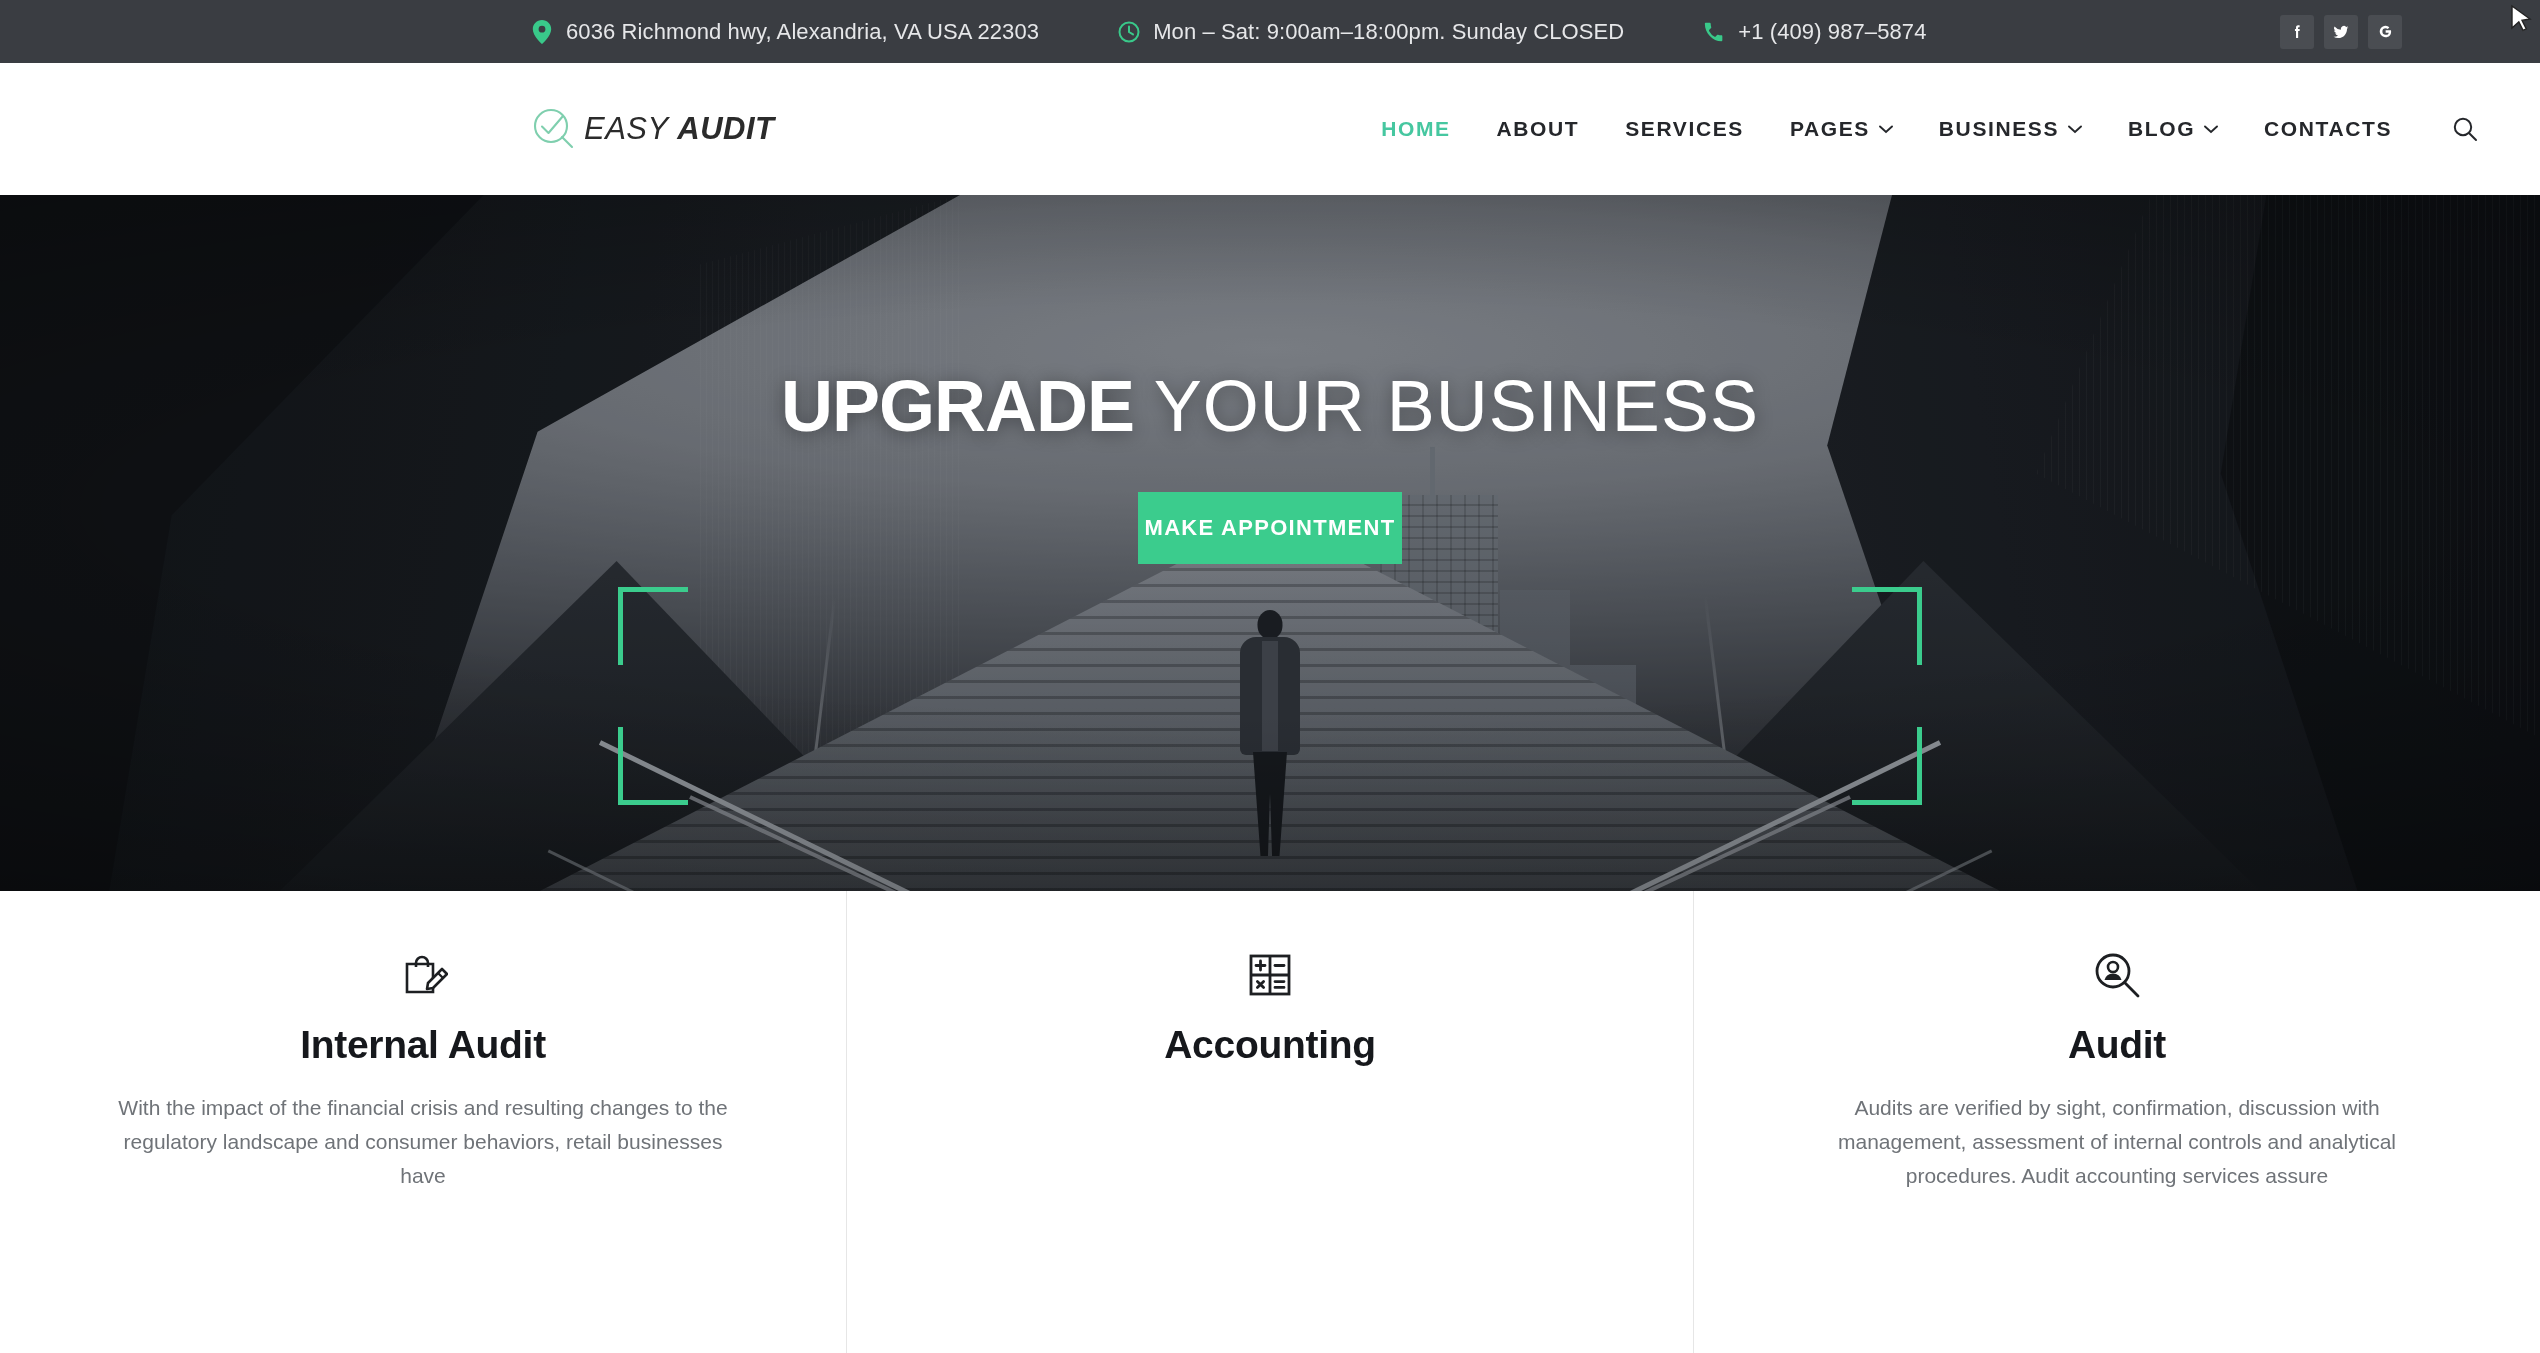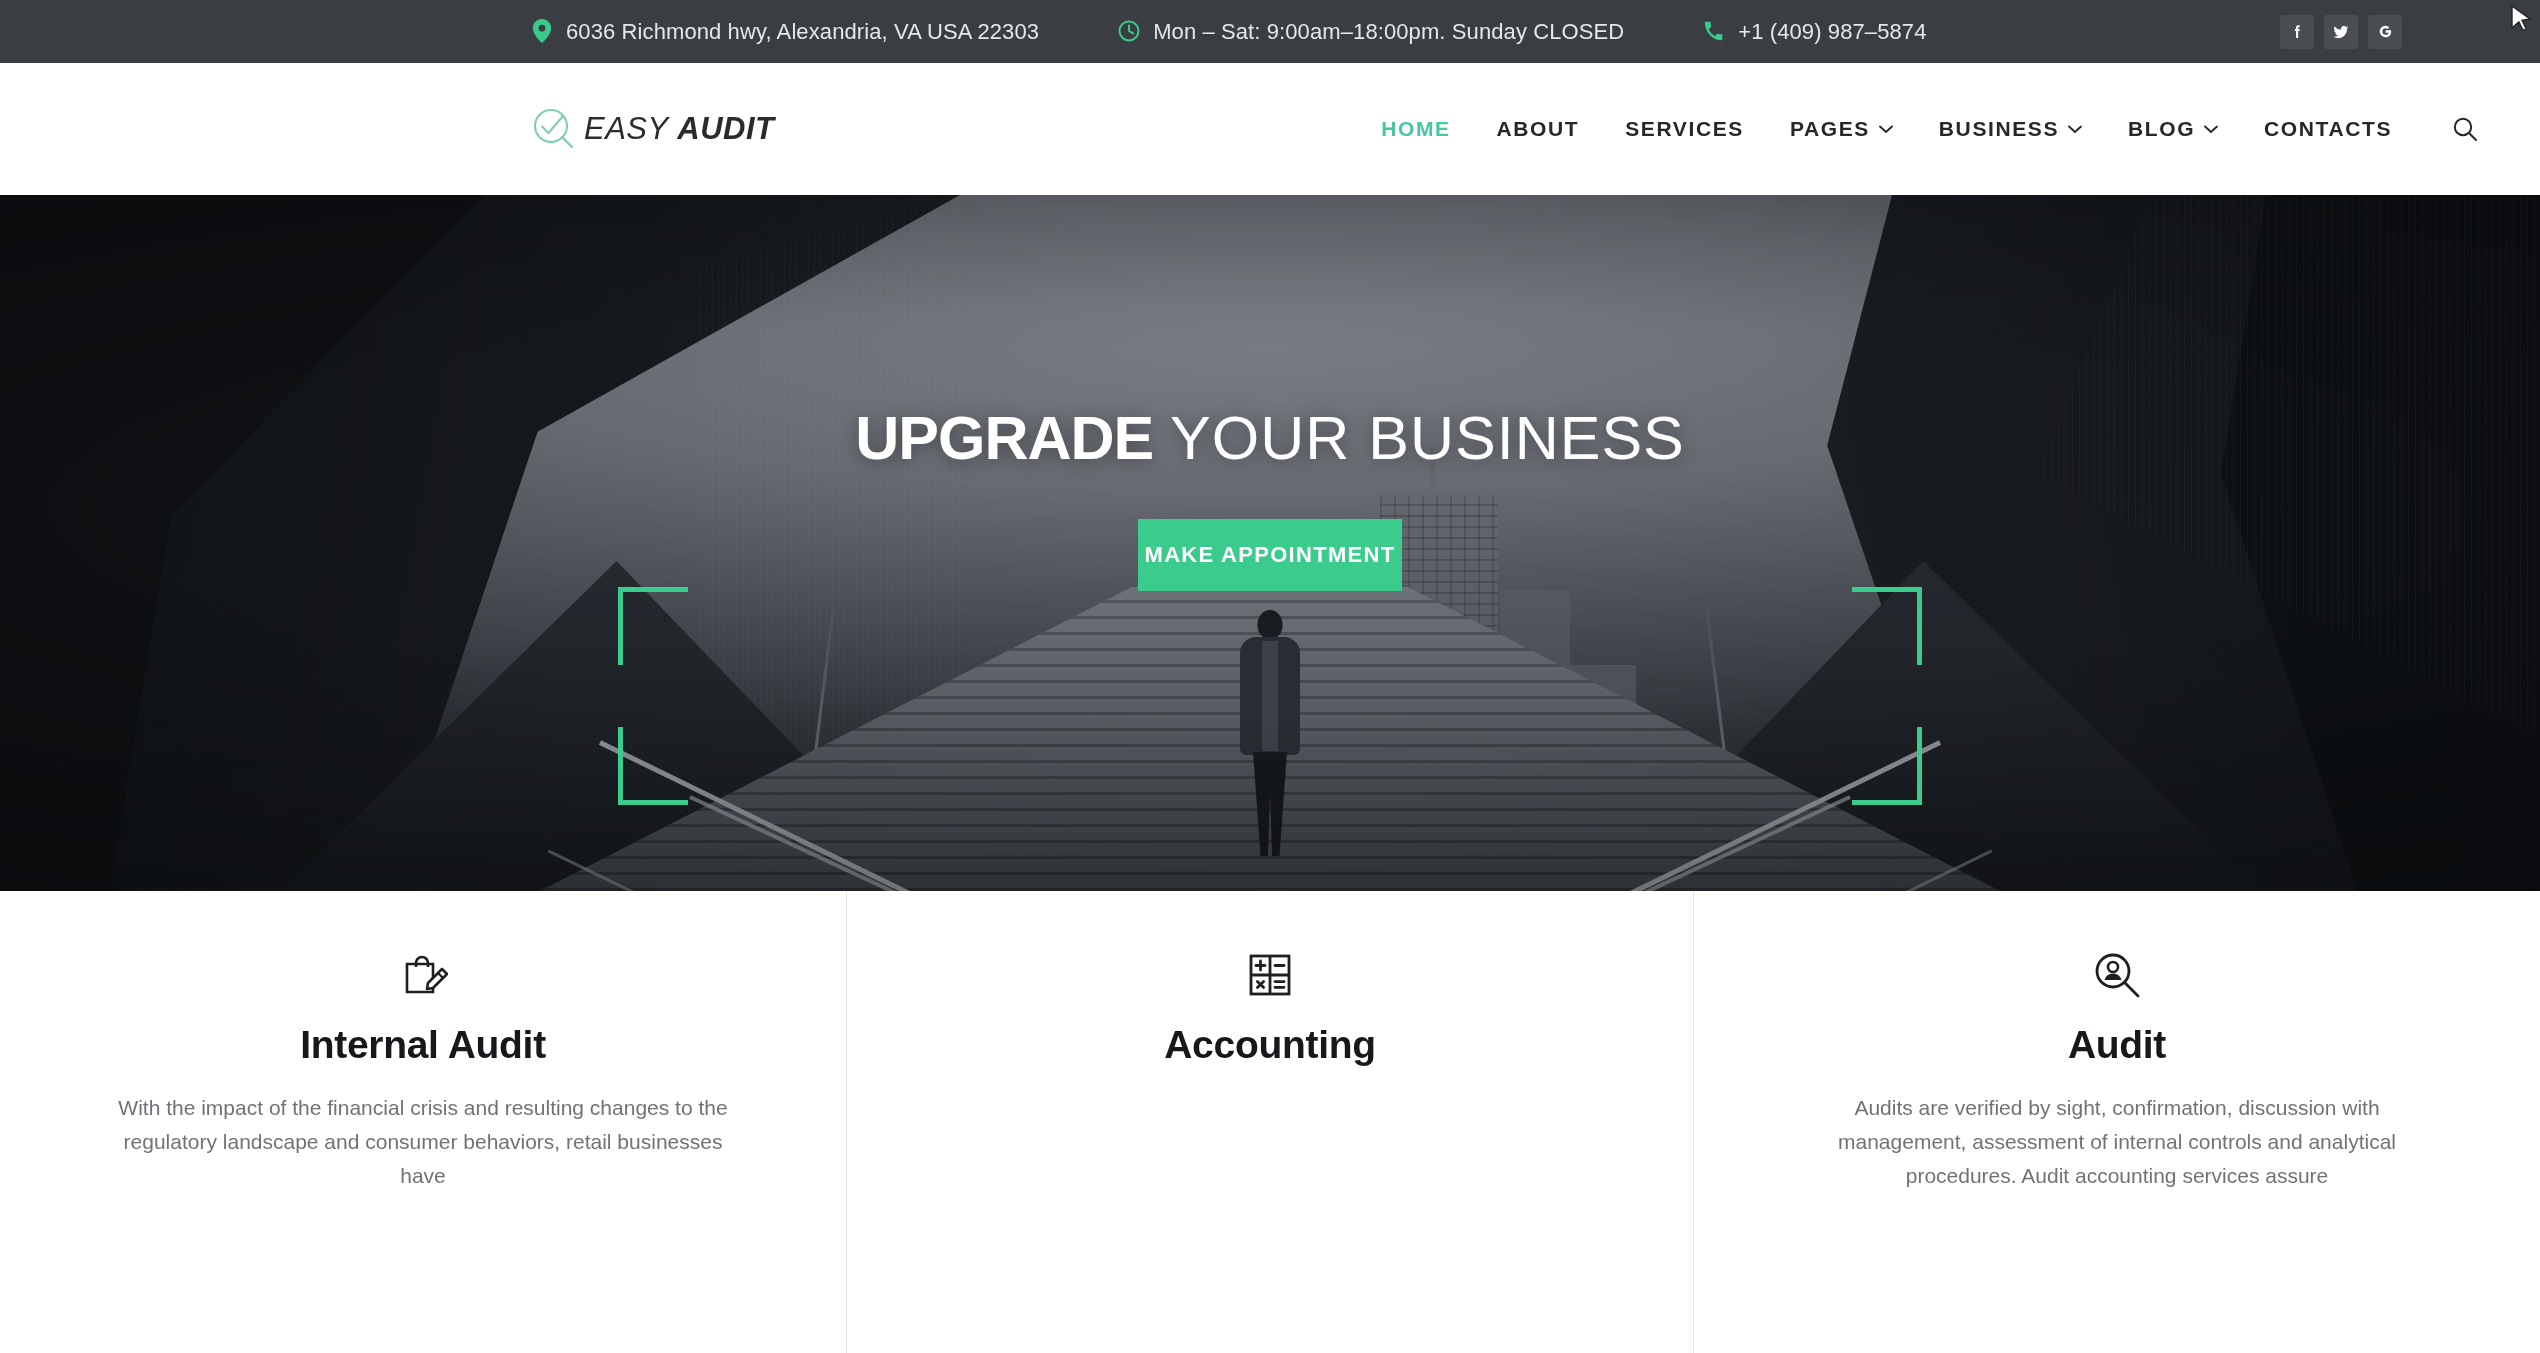--- a/index.html
+++ b/index.html
@@ -9,21 +9,21 @@
 
   
   .topbar{
     height:63px; background:#3a3d42; display:flex; align-items:center;
     position:relative;
   }
   .topbar-inner{
     width:100%; max-width:2540px; display:flex; align-items:center;
     padding:0 100px 0 530px;
   }
-  .tb-item{ display:flex; align-items:flex-start; color:#e6e7e9; font-size:22px; letter-spacing:.1px; }
+  .tb-item{ display:flex; align-items:center; color:#e6e7e9; font-size:22px; letter-spacing:.1px; }
   .tb-item + .tb-item{ margin-left:78px; }
   .tb-ico{ width:24px; height:24px; margin-right:12px; display:inline-flex; align-items:center; justify-content:center; color:#39c98a; flex:0 0 auto; }
   .tb-ico svg{ display:block; }
   .social{ margin-left:auto; display:flex; align-items:center; gap:10px; padding-right:38px; }
   .soc{
     width:34px; height:34px; border-radius:3px; background:#4a4d52;
     display:flex; align-items:center; justify-content:center; color:#fff;
     font-size:19px; cursor:pointer;
   }
   .soc svg{ display:block; fill:#fff; }
@@ -153,22 +153,22 @@
     position:absolute; inset:0;
     background:radial-gradient(130% 92% at 50% 45%, rgba(0,0,0,0) 32%, rgba(0,0,0,.28) 68%, rgba(0,0,0,.62) 100%);
   }
   .hero-tint{ position:absolute; inset:0; background:rgba(24,27,32,.26); }
 
   .hero-content{
     position:absolute; inset:0; display:flex; flex-direction:column;
     align-items:center; justify-content:flex-start; padding-top:175px;
   }
   .h-title{
-    font-size:61px; line-height:1; color:#fff; white-space:nowrap;
-    text-shadow:0 2px 18px rgba(0,0,0,.38); letter-spacing:-.5px;margin-top:38px;
+    font-size:72px; line-height:1; color:#fff; white-space:nowrap;
+    text-shadow:0 2px 18px rgba(0,0,0,.38); letter-spacing:-.5px;
   }
   .h-title .strong{ font-weight:800; letter-spacing:-1px; }
   .h-title .light{ font-weight:300; letter-spacing:1px; }
   .h-sub{
     margin-top:32px; font-size:27px; font-weight:600; color:#f2f3f4;
     text-shadow:0 2px 12px rgba(0,0,0,.45); white-space:nowrap;
   }
   .h-btn{
     margin-top:50px; width:264px; height:72px; background:#3bcc8d; color:#fff;
     border:none; font-family:inherit; font-size:22px; font-weight:700; letter-spacing:1.3px;

